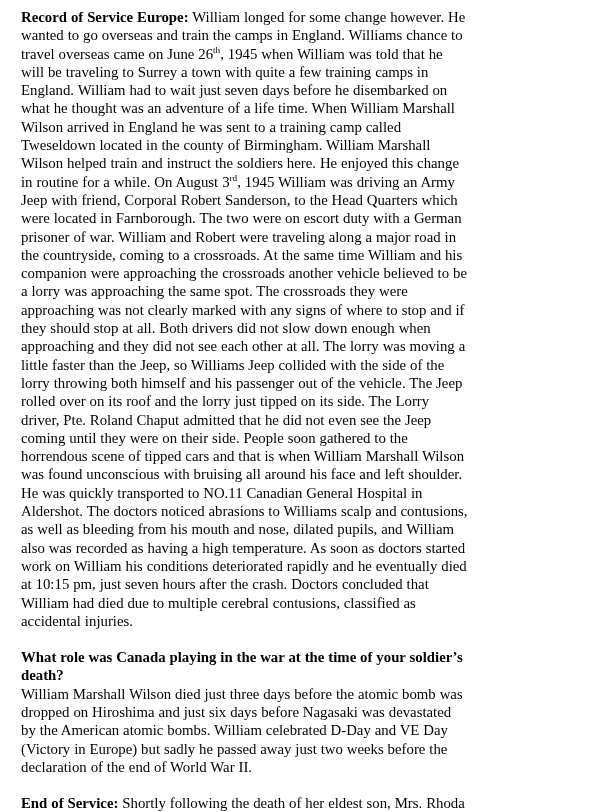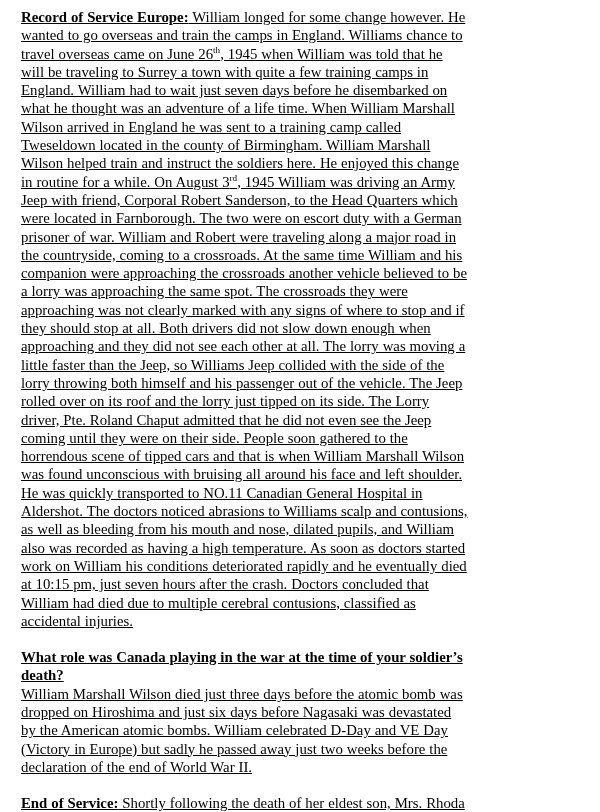--- a/index.html
+++ b/index.html
@@ -14,21 +14,20 @@
     font-family: "Liberation Serif", "DejaVu Serif", serif;
     color: #000000;
   }
   .page {
     box-sizing: border-box;
     width: 488px;
     height: 812px;
     padding: 8px 19px 0 21px;
     overflow: hidden;
     background: #ffffff;
-    text-decoration: underline;
   }
   .doc-body p {
     margin: 0 0 18px 0;
     font-size: 14.8px;
     line-height: 18.3px;
     text-align: left;
     word-spacing: 0.2px;
   }
   .doc-body .run-bold {
     font-weight: bold;

